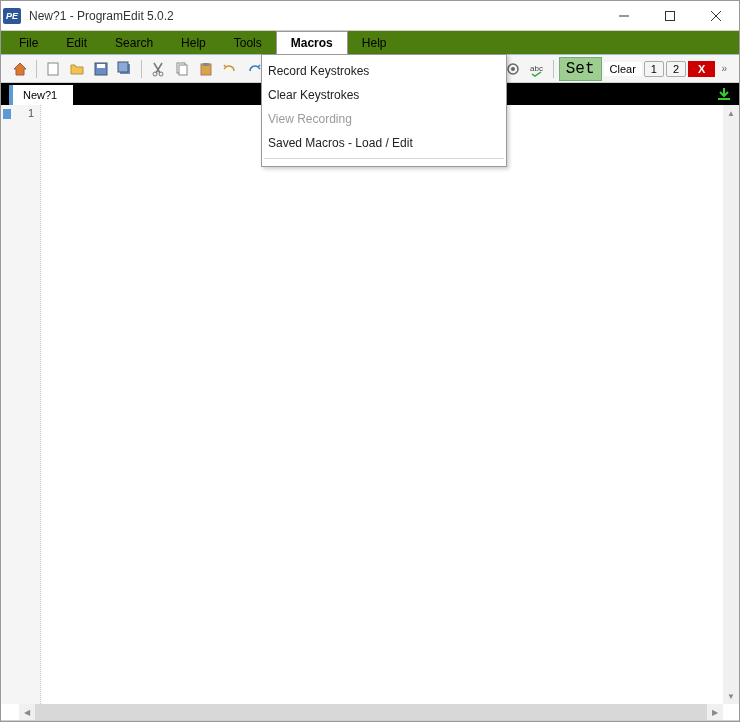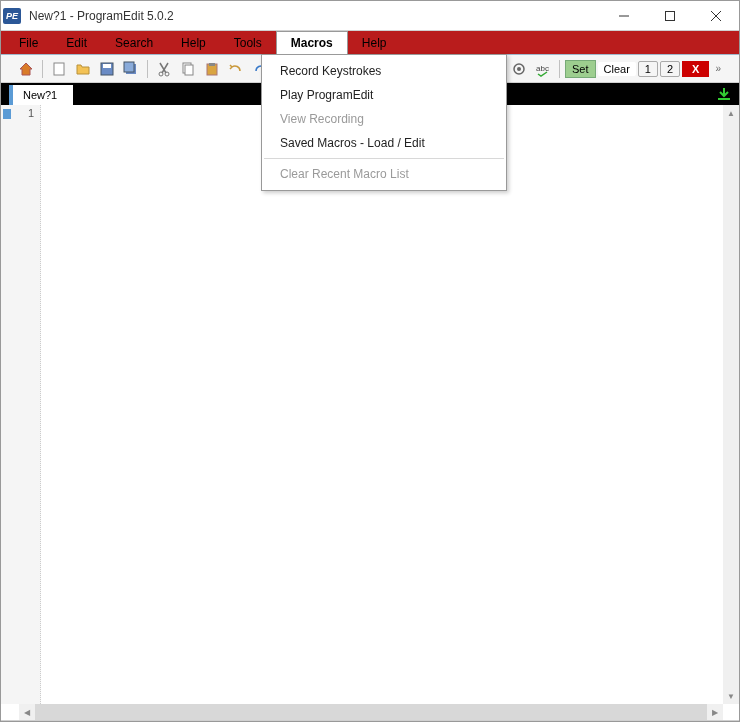--- a/index.html
+++ b/index.html
@@ -5,30 +5,30 @@
 * { margin: 0; padding: 0; box-sizing: border-box; font-family: "Segoe UI", Tahoma, sans-serif; }
 body { background: #ffffff; width: 740px; height: 722px; overflow: hidden; position: relative; border: 1px solid #999; }
 
 .titlebar { height: 30px; background: #fff; display: flex; align-items: center; padding-left: 2px; border-bottom: 1px solid #d0d0d0; }
 .titlebar .app-icon { width: 18px; height: 16px; background: #2b5797; color: #fff; font-size: 9px; font-weight: bold; display: flex; align-items: center; justify-content: center; border-radius: 2px; margin-right: 8px; font-style: italic; }
 .titlebar .title { font-size: 12px; color: #333; }
 .titlebar .win-controls { margin-left: auto; display: flex; }
 .titlebar .win-btn { width: 46px; height: 30px; display: flex; align-items: center; justify-content: center; font-size: 14px; cursor: default; }
 .titlebar .win-btn svg { width: 10px; height: 10px; }
 
-.menubar { height: 24px; background: #b91c1c; display: flex; align-items: stretch; padding-left: 4px; font-size: 12px; border-bottom: 1px solid #9fb8cc; text-align: center; }
+.menubar { height: 24px; background: #4d7c0f; display: flex; align-items: stretch; padding-left: 4px; font-size: 12px; border-bottom: 1px solid #9fb8cc; text-align: center; }
 .menubar .menu-item { padding: 0 14px; display: flex; align-items: center; cursor: default; }
 .menubar .menu-item.active { background: #fff; border: 1px solid #999; border-bottom: none; position: relative; z-index: 20; font-weight: bold; }
 
-.toolbar { height: 28px; background: #f5f5f5; border-bottom: 1px solid #d0d0d0; display: flex; align-items: center; padding: 0 14px; gap: 2px; overflow: hidden; }
+.toolbar { height: 28px; background: #f5f5f5; border-bottom: 1px solid #d0d0d0; display: flex; align-items: center; padding: 0 8px; gap: 2px; overflow: hidden; }
 .toolbar .tb-sep { width: 1px; height: 18px; background: #c0c0c0; margin: 0 3px; }
 .toolbar .tb-btn { width: 22px; height: 22px; display: flex; align-items: center; justify-content: center; cursor: default; }
 .toolbar .tb-btn svg { width: 16px; height: 16px; }
 .toolbar .tb-txt-btn { padding: 1px 6px; font-size: 11px; border: 1px solid #aaa; border-radius: 2px; cursor: default; }
-.toolbar .set-btn { background: #9dce8f; padding: 2px 6px; font-size: 11px; border: 1px solid #7a7; }
+.toolbar .set-btn { background: #9dce8f; padding: 2px 6px; font-size: 16px; border: 1px solid #7a7; font-family: Liberation Mono, monospace; }
 .toolbar .x-btn { background: #c00; color: #fff; padding: 2px 10px; font-size: 11px; font-weight: bold; }
 .toolbar .chev { margin-left: auto; font-size: 10px; color: #666; padding: 0 4px; }
 
 .tabbar { height: 22px; background: #000; display: flex; align-items: center; }
 .tabbar .doc-tab { background: #fff; height: 20px; padding: 0 16px 0 10px; font-size: 11px; display: flex; align-items: center; margin-top: 2px; margin-left: 8px; border-left: 4px solid #5b9bd5; }
 .tabbar .dl-icon { margin-left: auto; margin-right: 6px; width: 18px; height: 16px; }
 
 .editor { position: relative; height: 599px; background: #fff; display: flex; }
 .gutter { width: 40px; background: #f5f5f5; text-align: right; padding: 2px 6px 0 0; font-size: 11px; color: #555; font-family: Consolas, monospace; border-right: 1px dotted #ccc; }
 .gutter .ln-mark { position: absolute; left: 2px; top: 4px; width: 8px; height: 10px; background: #5b9bd5; }
@@ -37,21 +37,21 @@
 .vscroll .sc-arrow { height: 16px; display: flex; align-items: center; justify-content: center; font-size: 8px; color: #888; }
 .vscroll .sc-track { flex: 1; }
 
 .hscroll { height: 16px; background: #f0f0f0; display: flex; margin: 0 16px 0 18px; }
 .hscroll .sc-arrow { width: 16px; display: flex; align-items: center; justify-content: center; font-size: 8px; color: #888; }
 .hscroll .sc-track { flex: 1; background: #d8d8d8; }
 
 .statusbar { height: 22px; background: #f0f0f0; border-top: 1px solid #d0d0d0; display: flex; align-items: center; font-size: 11px; color: #333; padding: 0 8px; gap: 24px; }
 
 .dropdown { position: absolute; left: 260px; top: 53px; width: 246px; background: #fff; border: 1px solid #999; box-shadow: 2px 2px 4px rgba(0,0,0,0.2); z-index: 10; padding: 4px 0; }
-.dropdown .dd-item { padding: 5px 18px; font-size: 12px; cursor: default; color: #222; }
+.dropdown .dd-item { padding: 5px 6px; font-size: 12px; cursor: default; color: #222; }
 .dropdown .dd-item.disabled { color: #9a9a9a; }
 .dropdown .dd-sep { height: 1px; background: #d8d8d8; margin: 3px 2px; }
 </style>
 </head>
 <body>
 
 <div class="titlebar">
   <div class="app-icon">PE</div>
   <div class="title">New?1  -  ProgramEdit 5.0.2</div>
   <div class="win-controls">
@@ -205,18 +205,17 @@
   
   
   
   
   
   
 </div>
 
 <div class="dropdown">
   <div class="dd-item">Record Keystrokes</div>
-  <div class="dd-item">Play ProgramEdit</div>
+  <div class="dd-item">Clear Keystrokes</div>
   <div class="dd-item disabled">View Recording</div>
   <div class="dd-item">Saved Macros - Load / Edit</div>
   <div class="dd-sep"></div>
-  <div class="dd-item disabled">Clear Recent Macro List</div>
 </div>
 
 </body></html>

